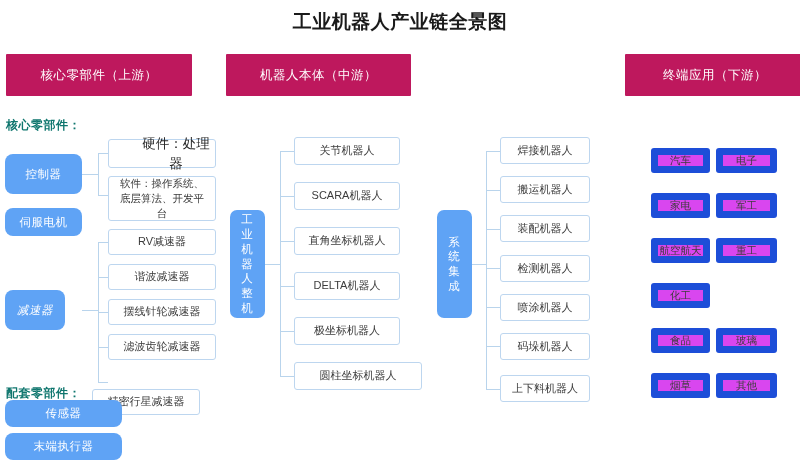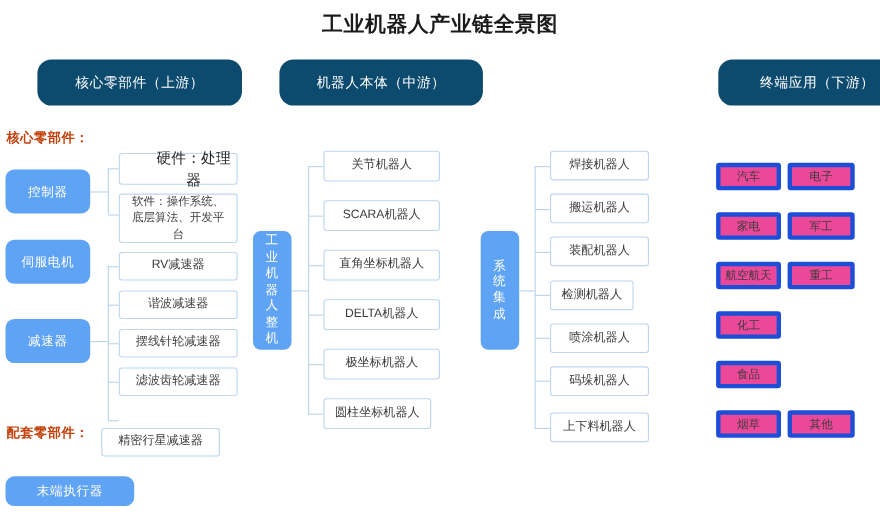--- a/index.html
+++ b/index.html
@@ -14,27 +14,26 @@
   .title {
     position: absolute; left: 0; top: 9px; width: 800px;
     text-align: center;
     font-size: 19px; font-weight: bold; color: #1a1a1a;
     letter-spacing: 0.5px;
   }
 
   
   .hdr {
     position: absolute;
-    background: #0c4a6e;
-    border-radius: 13px;
+    background: #be185d;
+    border-radius: 1px;
     color: #ffffff;
     font-size: 12.5px;
     display: flex; align-items: center; justify-content: center;
     letter-spacing: 0.5px;
-    margin-left: 28px;
   }
 
   
   .bluebox {
     position: absolute;
     background: #5fa3f5;
     border-radius: 8px;
     color: #ffffff;
     font-size: 11.5px;
     display: flex; align-items: center; justify-content: center;
@@ -67,32 +66,32 @@
     display: flex; align-items: center; justify-content: center;
     text-align: center;
     line-height: 1.45;
   }
   .wbox.big { font-size: 13.5px; color: #262626; }
   .wbox.wrap { font-size: 10.5px; padding: 0 8px; }
 
   
   .chip {
     position: absolute;
-    background: #ec4899;
-    border: 4px solid #1d4ed8;
+    background: #d946ef;
+    border: 7px solid #1d4ed8;
     border-radius: 3px;
     color: #3c3c3c;
     font-size: 10.5px;
     display: flex; align-items: center; justify-content: center;
   }
 
   
   .caption {
     position: absolute;
-    font-size: 12px; font-weight: bold; color: #c2410c;
+    font-size: 12px; font-weight: bold; color: #0f766e;
     letter-spacing: 0.5px;
   }
 
   
   .ln { position: absolute; background: #b9d4ec; }
   .ln.h { height: 1px; }
   .ln.v { width: 1px; }
 </style>
 </head>
 <body>
@@ -101,22 +100,22 @@
 
   <div class="title">工业机器人产业链全景图</div>
 
   <div class="hdr" style="left:6px;   top:54px; width:186px; height:42px;">核心零部件（上游）</div>
   <div class="hdr" style="left:226px; top:54px; width:185px; height:42px;">机器人本体（中游）</div>
   <div class="hdr" style="left:625px; top:54px; width:180px; height:42px;">终端应用（下游）</div>
 
   <div class="caption" style="left:6px; top:117px;">核心零部件：</div>
 
   <div class="bluebox" style="left:5px; top:154px; width:77px; height:40px;">控制器</div>
-  <div class="bluebox" style="left:5px; top:218px; width:77px; height:40px;">伺服电机</div>
-  <div class="bluebox" style="left:5px; top:290px; width:77px; height:40px;">减速器</div>
+  <div class="bluebox" style="left:5px; top:208px; width:77px; height:28px;">伺服电机</div>
+  <div class="bluebox" style="left:5px; top:290px; width:60px; height:40px;font-style:italic;">减速器</div>
 
   <div class="ln h" style="left:82px;  top:174px; width:16px;"></div>
   <div class="ln v" style="left:98px;  top:153px; height:42px;"></div>
   <div class="ln h" style="left:98px;  top:153px; width:10px;"></div>
   <div class="ln h" style="left:98px;  top:195px; width:10px;"></div>
 
   <div class="wbox big" style="left:108px; top:139px; width:108px; height:29px;padding-left:28px;">硬件：处理器</div>
   <div class="wbox wrap" style="left:108px; top:176px; width:108px; height:45px;">软件：操作系统、底层算法、开发平台</div>
 
   <div class="ln h" style="left:82px; top:310px; width:16px;"></div>
@@ -128,68 +127,70 @@
   <div class="ln h" style="left:98px; top:382px; width:10px;"></div>
 
   <div class="wbox" style="left:108px; top:229px; width:108px; height:26px;">RV减速器</div>
   <div class="wbox" style="left:108px; top:264px; width:108px; height:26px;">谐波减速器</div>
   <div class="wbox" style="left:108px; top:299px; width:108px; height:26px;">摆线针轮减速器</div>
   <div class="wbox" style="left:108px; top:334px; width:108px; height:26px;">滤波齿轮减速器</div>
   <div class="wbox" style="left:92px; top:369px; width:108px; height:26px;margin-top:20px;">精密行星减速器</div>
 
   <div class="caption" style="left:6px; top:385px;">配套零部件：</div>
 
+  <div class="bluebox" style="left:5px; top:400px; width:117px; height:27px;">传感器</div>
   <div class="bluebox" style="left:5px; top:433px; width:117px; height:27px;">末端执行器</div>
 
   <div class="vbox" style="left:230px; top:210px; width:35px; height:108px;">
     <span>工业机器人整机</span>
   </div>
 
   <div class="ln h" style="left:265px; top:264px; width:15px;"></div>
   <div class="ln v" style="left:280px; top:151px; height:226px;"></div>
   <div class="ln h" style="left:280px; top:151px; width:14px;"></div>
   <div class="ln h" style="left:280px; top:196px; width:14px;"></div>
   <div class="ln h" style="left:280px; top:241px; width:14px;"></div>
   <div class="ln h" style="left:280px; top:286px; width:14px;"></div>
   <div class="ln h" style="left:280px; top:331px; width:14px;"></div>
   <div class="ln h" style="left:280px; top:376px; width:14px;"></div>
 
   <div class="wbox" style="left:294px; top:137px; width:106px; height:28px;">关节机器人</div>
   <div class="wbox" style="left:294px; top:182px; width:106px; height:28px;">SCARA机器人</div>
   <div class="wbox" style="left:294px; top:227px; width:106px; height:28px;">直角坐标机器人</div>
   <div class="wbox" style="left:294px; top:272px; width:106px; height:28px;">DELTA机器人</div>
   <div class="wbox" style="left:294px; top:317px; width:106px; height:28px;">极坐标机器人</div>
-  <div class="wbox" style="left:294px; top:362px; width:98px; height:28px;">圆柱坐标机器人</div>
+  <div class="wbox" style="left:294px; top:362px; width:128px; height:28px;">圆柱坐标机器人</div>
 
   <div class="vbox" style="left:437px; top:210px; width:35px; height:108px;">
     <span>系统集成</span>
   </div>
 
   <div class="ln h" style="left:472px; top:264px; width:14px;"></div>
   <div class="ln v" style="left:486px; top:151px; height:239px;"></div>
   <div class="ln h" style="left:486px; top:151px; width:14px;"></div>
   <div class="ln h" style="left:486px; top:190px; width:14px;"></div>
   <div class="ln h" style="left:486px; top:229px; width:14px;"></div>
   <div class="ln h" style="left:486px; top:268px; width:14px;"></div>
   <div class="ln h" style="left:486px; top:307px; width:14px;"></div>
   <div class="ln h" style="left:486px; top:346px; width:14px;"></div>
   <div class="ln h" style="left:486px; top:389px; width:14px;"></div>
 
   <div class="wbox" style="left:500px; top:137px; width:90px; height:27px;">焊接机器人</div>
   <div class="wbox" style="left:500px; top:176px; width:90px; height:27px;">搬运机器人</div>
   <div class="wbox" style="left:500px; top:215px; width:90px; height:27px;">装配机器人</div>
-  <div class="wbox" style="left:500px; top:255px; width:76px; height:27px;">检测机器人</div>
+  <div class="wbox" style="left:500px; top:255px; width:90px; height:27px;">检测机器人</div>
   <div class="wbox" style="left:500px; top:294px; width:90px; height:27px;">喷涂机器人</div>
   <div class="wbox" style="left:500px; top:333px; width:90px; height:27px;">码垛机器人</div>
   <div class="wbox" style="left:500px; top:375px; width:90px; height:27px;">上下料机器人</div>
 
   <div class="chip" style="left:651px; top:148px; width:59px; height:25px;">汽车</div>
   <div class="chip" style="left:716px; top:148px; width:61px; height:25px;">电子</div>
   <div class="chip" style="left:651px; top:193px; width:59px; height:25px;">家电</div>
   <div class="chip" style="left:716px; top:193px; width:61px; height:25px;">军工</div>
   <div class="chip" style="left:651px; top:238px; width:59px; height:25px;">航空航天</div>
   <div class="chip" style="left:716px; top:238px; width:61px; height:25px;">重工</div>
   <div class="chip" style="left:651px; top:283px; width:59px; height:25px;">化工</div>
   <div class="chip" style="left:651px; top:328px; width:59px; height:25px;">食品</div>
+  <div class="chip" style="left:716px; top:328px; width:61px; height:25px;">玻璃</div>
   <div class="chip" style="left:651px; top:373px; width:59px; height:25px;">烟草</div>
   <div class="chip" style="left:716px; top:373px; width:61px; height:25px;">其他</div>
 
 </div>
 
 </body></html>

